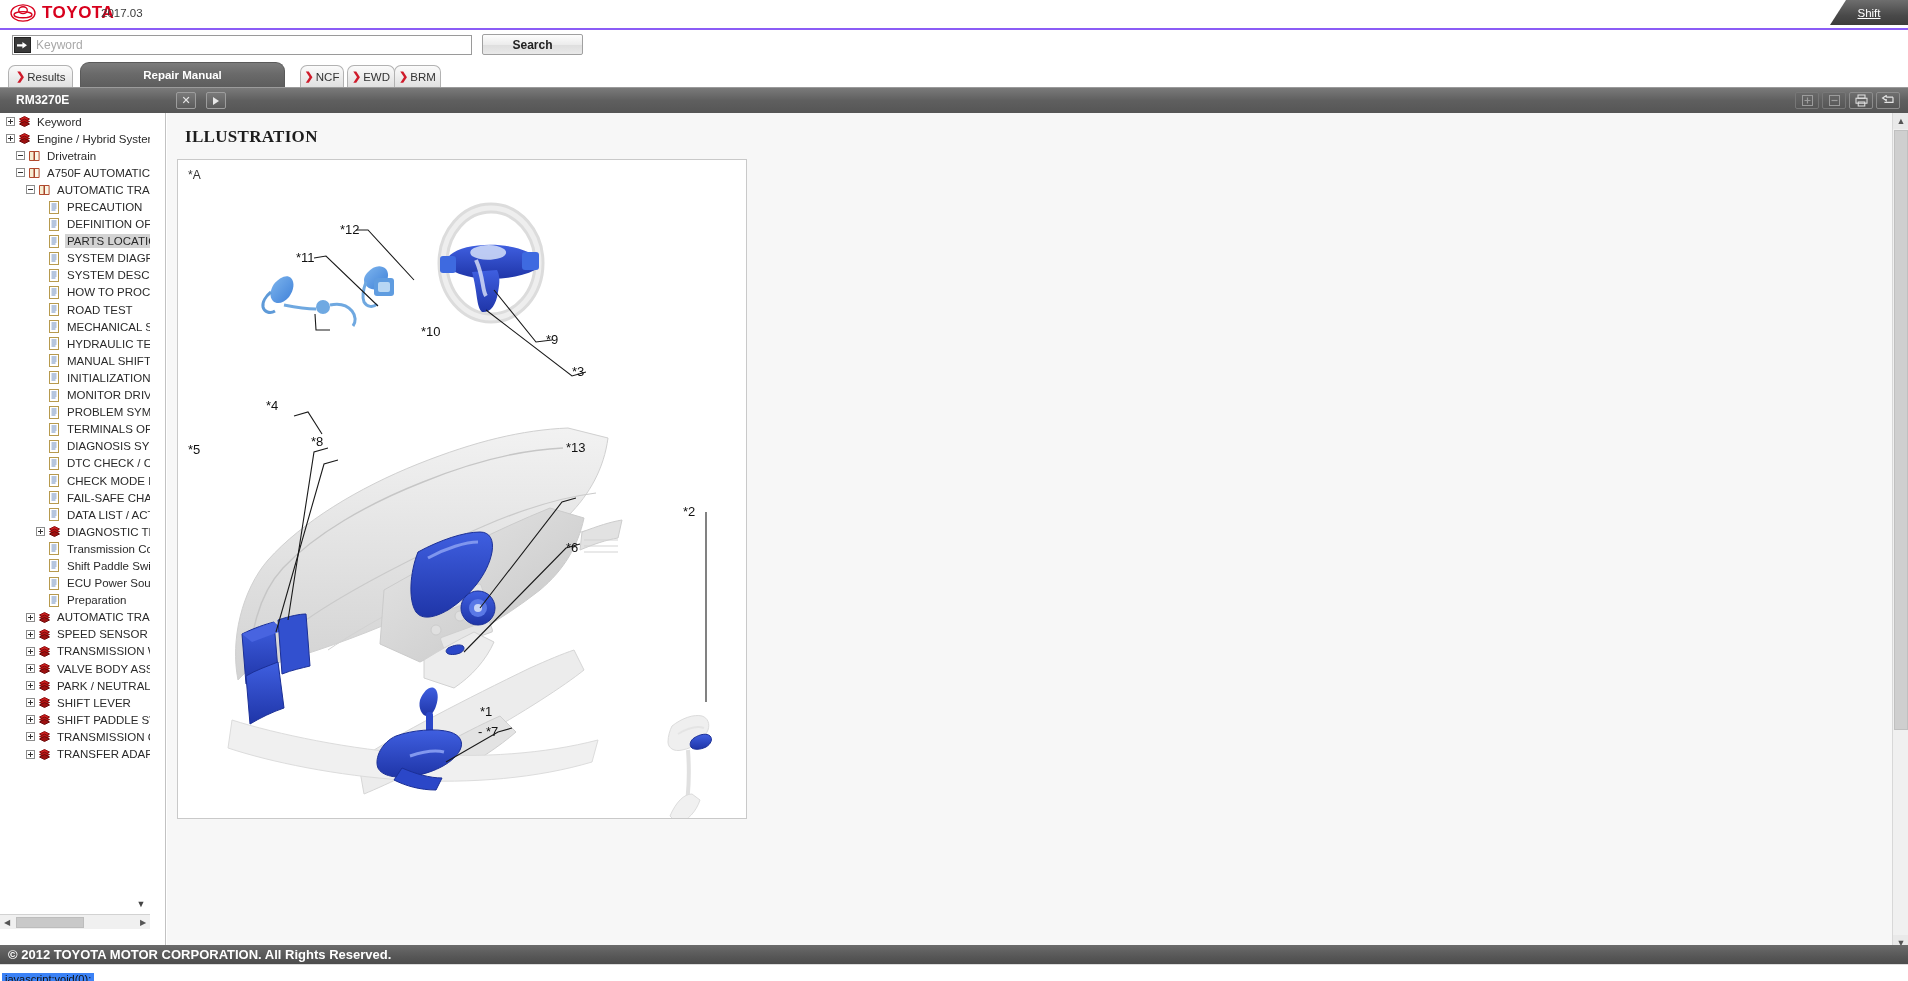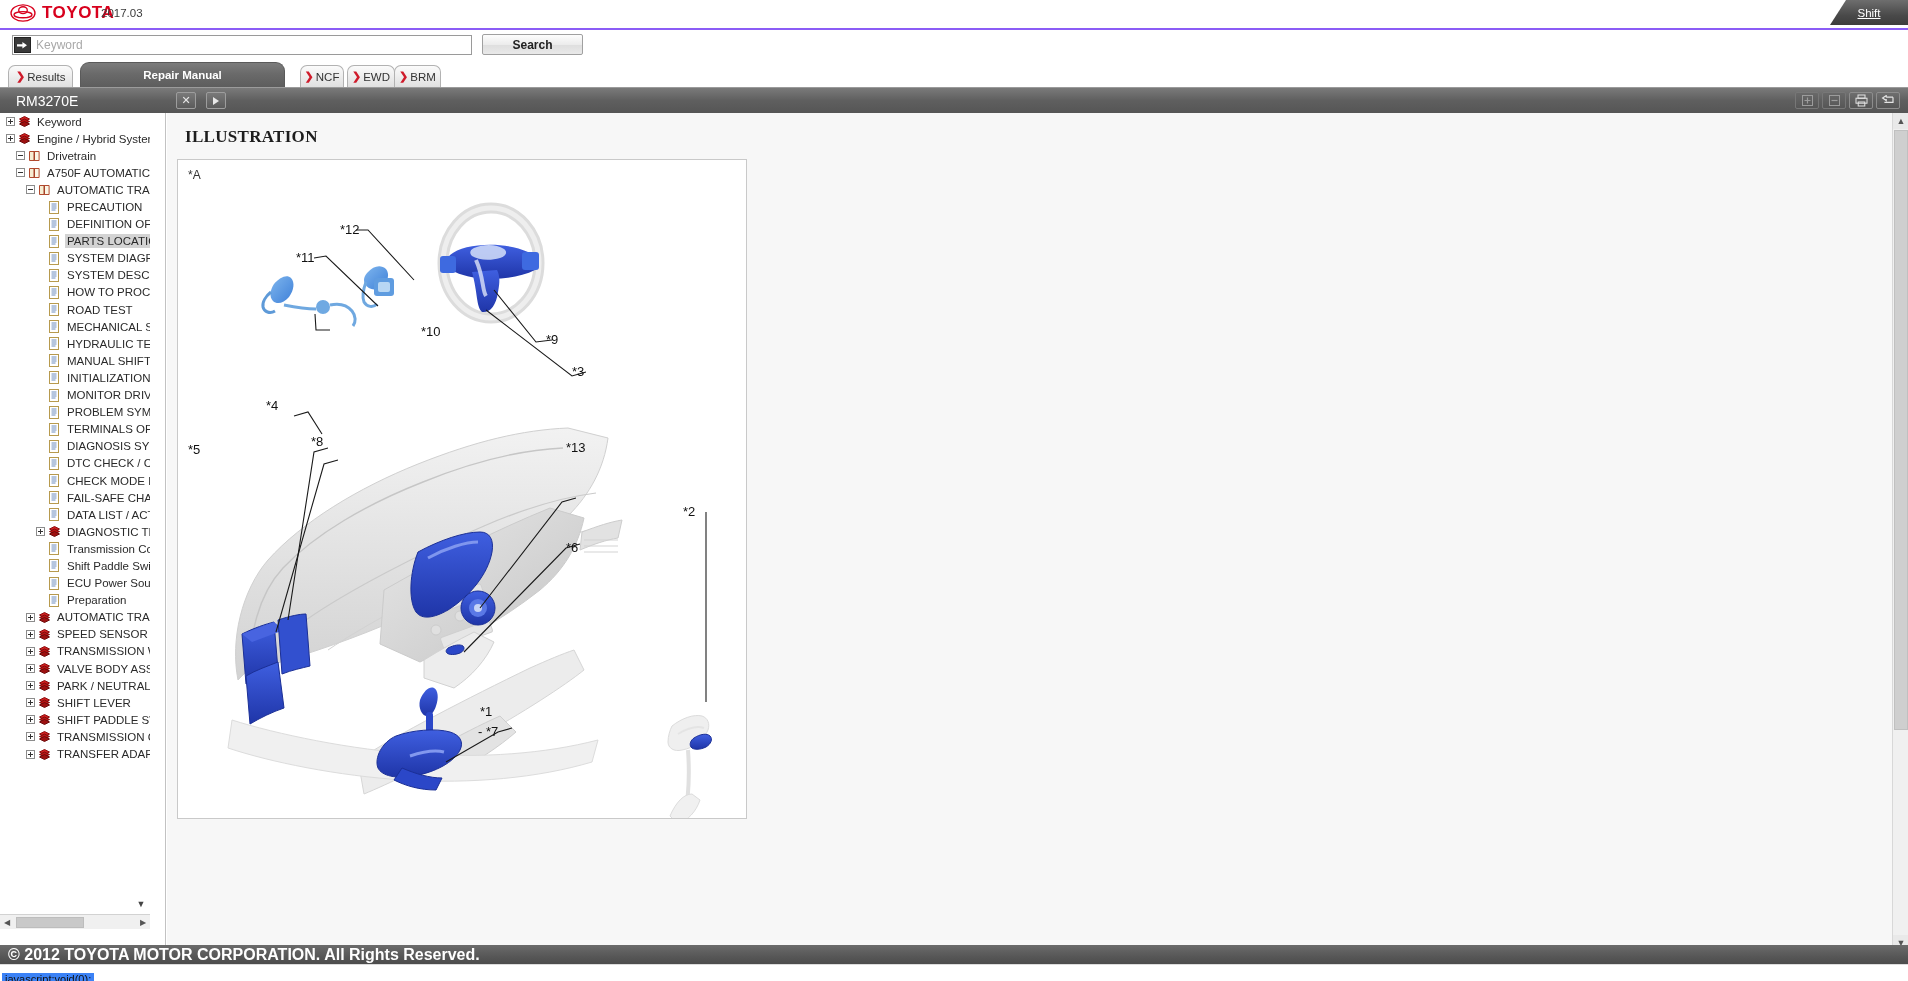--- a/index.html
+++ b/index.html
@@ -100,21 +100,21 @@
   #tab-ewd     { left: 347px; width: 48px; }
   #tab-brm     { left: 394px; width: 47px; }
 
   
   .docbar {
     position: absolute; left: 0; top: 88px; width: 1908px; height: 25px;
     background: linear-gradient(to bottom,#7a7a7a 0%, #5f5f5f 50%, #555 100%);
   }
   .doc-title {
     position: absolute; left: 16px; top: 5px;
-    font-size: 14px; font-weight: normal; color: #fff;
+    font-size: 12px; font-weight: bold; color: #fff;
   }
   .doc-close {
     position: absolute; left: 176px; top: 4px; width: 20px; height: 17px;
     background: linear-gradient(to bottom,#797979,#5b5b5b);
     border: 1px solid #9d9d9d; border-radius: 2px;
     color: #e8e8e8; font-size: 11px; line-height: 15px; text-align: center;
     cursor: pointer;
   }
   .doc-next {
     position: absolute; left: 206px; top: 4px; width: 20px; height: 17px;
@@ -252,21 +252,21 @@
   .wm-tag {
     position: absolute; left: 100px; top: 92px;
     font-size: 15px; color: #e8c88e; letter-spacing: 3px;
     font-family: "Liberation Mono", monospace;
   }
 
   
   .footer {
     position: absolute; left: 0; bottom: 17px; width: 1908px; height: 19px;
     background: linear-gradient(to bottom,#6b6b6b 0%, #575757 60%, #4c4c4c 100%);
-    color: #fff; font-size: 16px; font-weight: bold;
+    color: #fff; font-size: 13px; font-weight: bold;
     display: flex; align-items: center; padding-left: 8px;
   }
   .statusbar {
     position: absolute; left: 0; bottom: 0; width: 1908px; height: 17px;
     background: #fff; border-top: 1px solid #dcdcdc;
   }
   .status-link {
     position: absolute; left: 2px; top: 8px;
     background: #3b82f6; color: #111; font-size: 11px;
     padding: 0 3px;

